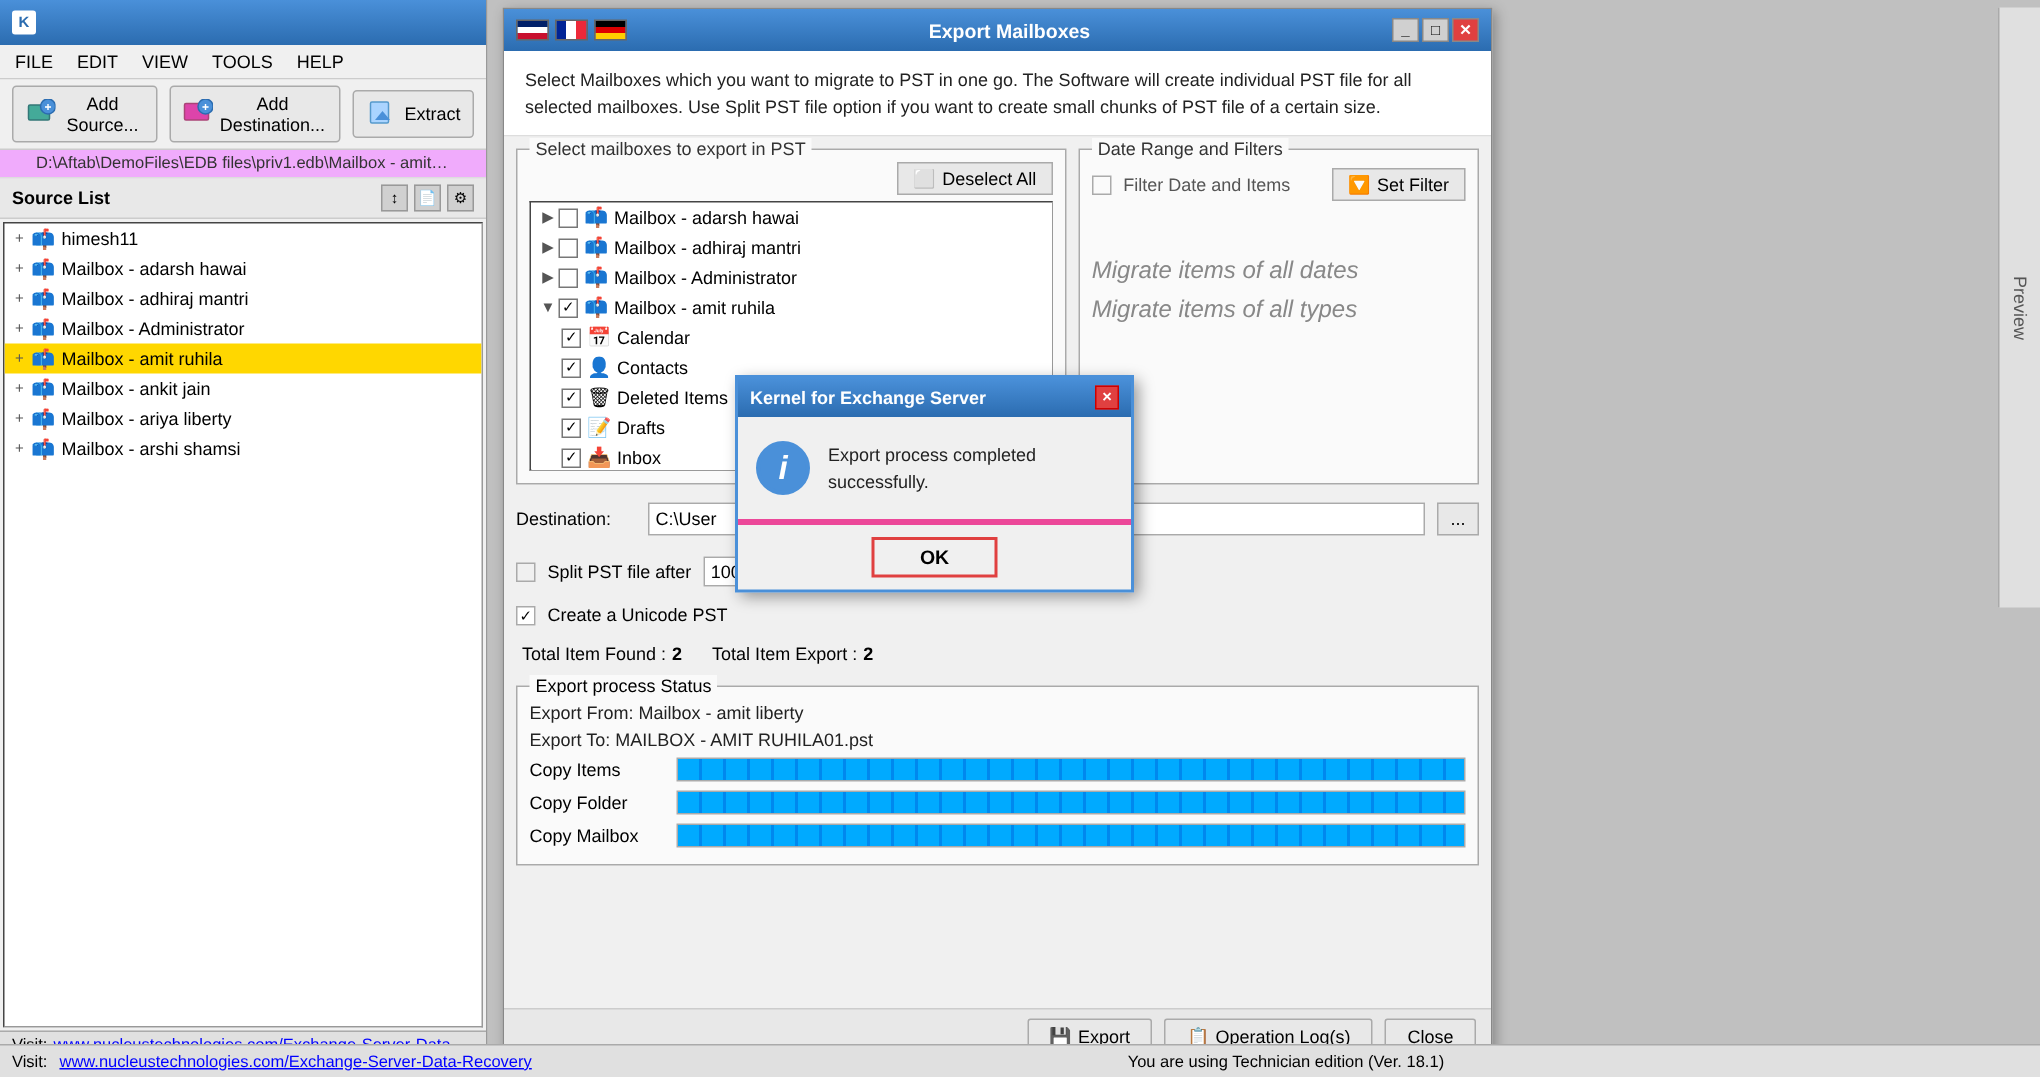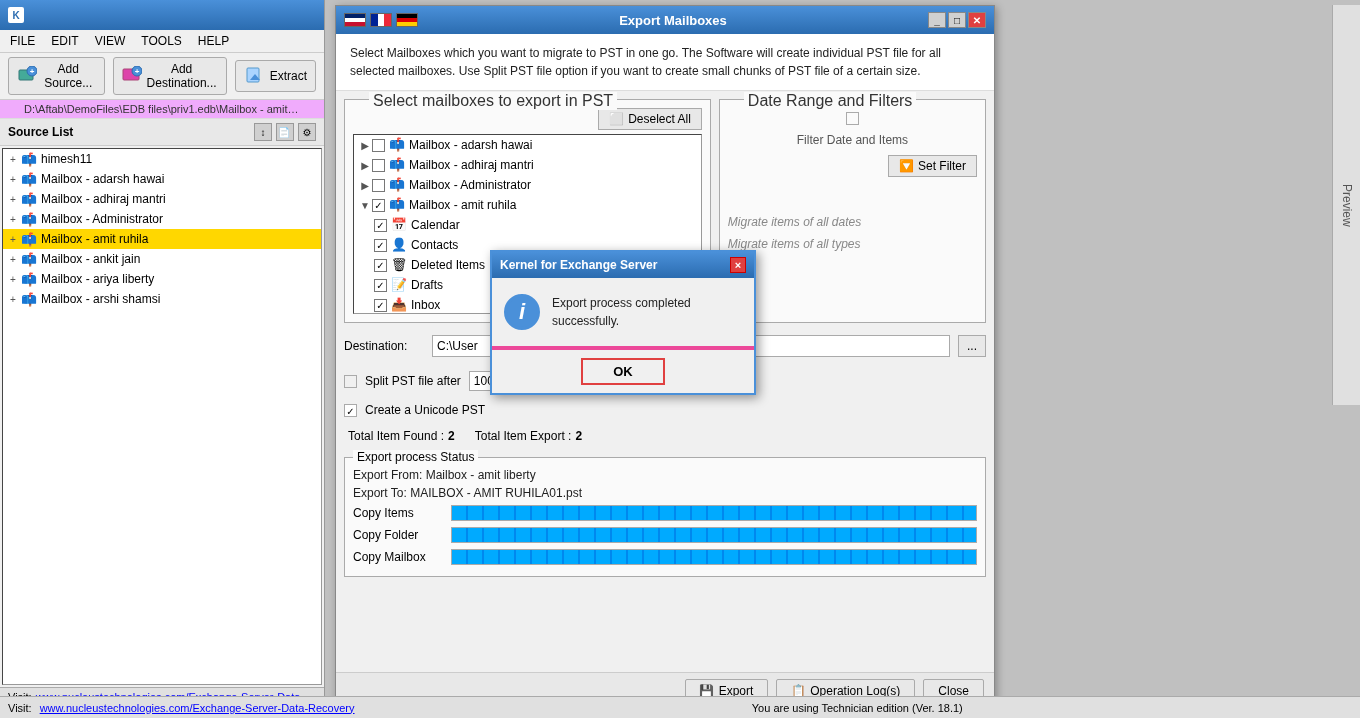--- a/index.html
+++ b/index.html
@@ -36,34 +36,34 @@
     .dialog-titlebar-flags { display: flex; gap: 4px; }
     .flag { width: 22px; height: 14px; border: 1px solid #666; display: inline-block; }
     .flag-uk { background: linear-gradient(to bottom, #012169 33%, #fff 33%, #fff 66%, #C8102E 66%); }
     .flag-fr { background: linear-gradient(90deg, #002395 33%, #fff 33%, #fff 66%, #ED2939 66%); }
     .flag-de { background: linear-gradient(to bottom, #000 33%, #DD0000 33%, #DD0000 66%, #FFCE00 66%); }
 
     .dialog-desc { padding: 10px 14px; font-size: 12px; color: #222; background: #fff; border-bottom: 1px solid #ddd; line-height: 1.5; }
     .dialog-body { flex: 1; padding: 8px; display: flex; flex-direction: column; gap: 8px; overflow: hidden; }
 
     .section-box { border: 1px solid #aaa; padding: 8px; position: relative; background: #fafafa; }
-    .section-legend { position: absolute; top: -8px; left: 8px; background: #fafafa; padding: 0 4px; font-size: 16px; color: #333; margin-left: 16px; }
+    .section-legend { position: absolute; top: -8px; left: 8px; background: #fafafa; padding: 0 4px; font-size: 12px; color: #333; }
     .mailbox-top { display: flex; align-items: center; justify-content: flex-end; margin-bottom: 4px; }
     .deselect-btn { display: flex; align-items: center; gap: 4px; padding: 3px 10px; background: #e8e8e8; border: 1px solid #aaa; cursor: pointer; font-size: 12px; }
     .mailbox-tree { height: 180px; overflow-y: auto; background: #fff; border: 1px inset #999; font-size: 12px; }
     .mbox-item { display: flex; align-items: center; padding: 2px 4px; cursor: pointer; }
     .mbox-checkbox { width: 13px; height: 13px; border: 1px solid #777; margin-right: 4px; background: #fff; display: inline-flex; align-items: center; justify-content: center; font-size: 10px; flex-shrink: 0; }
     .mbox-checkbox.checked { background: #fff; color: #000; }
     .mbox-icon { width: 16px; height: 16px; margin-right: 4px; font-size: 13px; }
     .mbox-expand { width: 14px; text-align: center; font-size: 10px; color: #555; }
     .indent1 { padding-left: 20px; }
-    .filter-row { display: flex; align-items: center; gap: 8px; padding: 4px 0; flex-direction: column; }
+    .filter-row { display: flex; align-items: center; gap: 8px; padding: 4px 0; }
     .filter-checkbox { width: 13px; height: 13px; border: 1px solid #777; }
     .filter-label { font-size: 12px; color: #555; }
-    .migrate-text { font-size: 12px; color: #888; font-style: italic; padding: 4px 0; }
+    .migrate-text { font-size: 16px; color: #888; font-style: italic; padding: 4px 0; }
 
     .top-sections { display: flex; gap: 8px; }
     .mailbox-section-wrap { flex: 1.4; }
     .filter-section-wrap { flex: 1; }
 
     .dest-row { display: flex; align-items: center; gap: 8px; padding: 4px 0; }
     .dest-label { font-size: 12px; min-width: 80px; }
     .dest-input { flex: 1; padding: 2px 4px; border: 1px solid #aaa; font-size: 12px; height: 22px; }
     .dest-browse { padding: 2px 8px; background: #e8e8e8; border: 1px solid #aaa; cursor: pointer; font-size: 12px; height: 22px; }
     .split-row { display: flex; align-items: center; gap: 8px; padding: 2px 0; }

